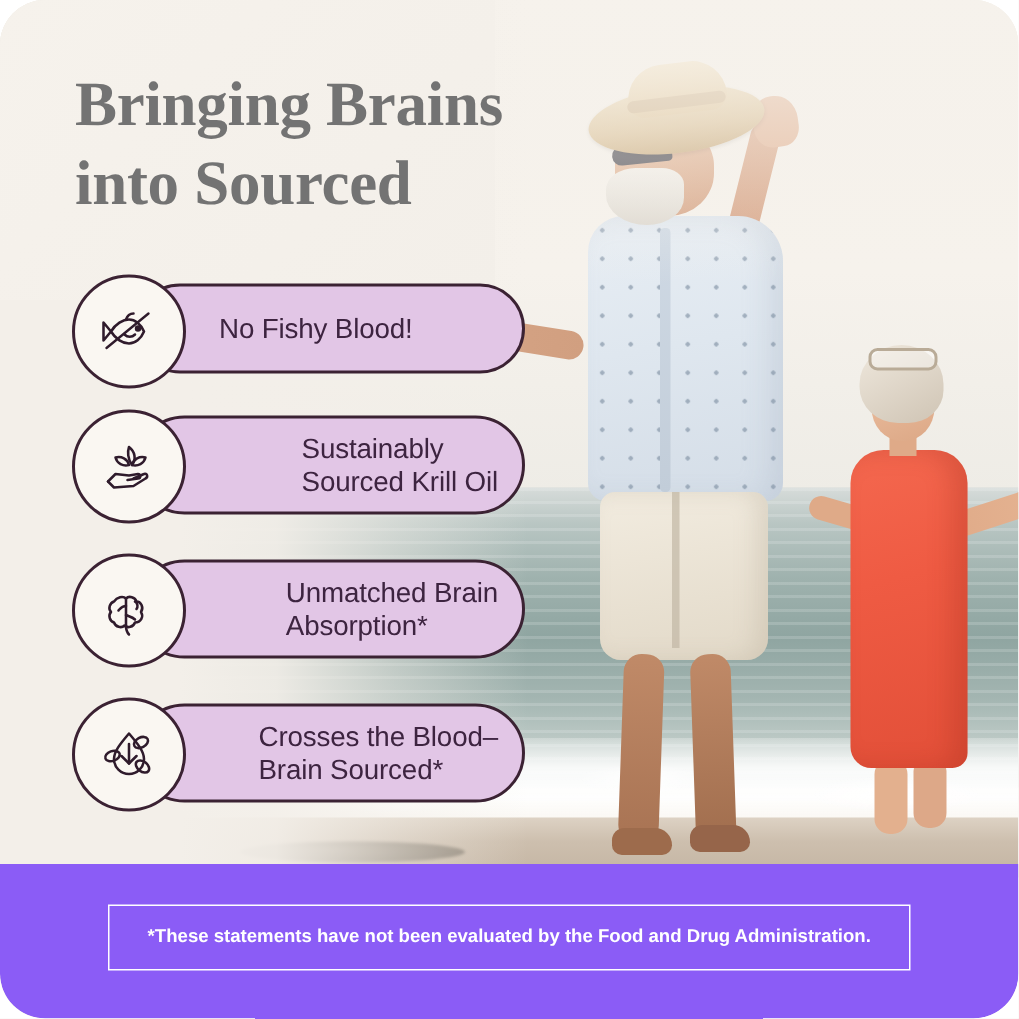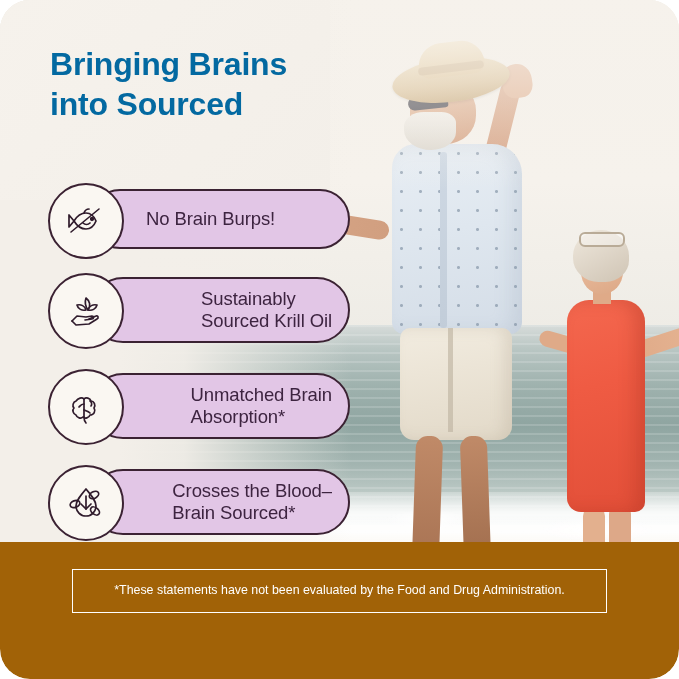--- a/index.html
+++ b/index.html
@@ -218,23 +218,23 @@
   
   .creampanel{
     position:absolute;left:0;top:0;width:330px;height:200px;
     background:linear-gradient(135deg,#f6f2ec,#f3efe9);
     border-radius:30px 0 0 0;
   }
 
   
   .headline{
     position:absolute;left:50px;top:44px;width:400px;
-    font-family:Liberation Sans, sans-serif;
-    font-weight:bold;font-size:32px;line-height:1.26;
-    color:#0369a1;letter-spacing:-.2px;
+    font-family:Liberation Serif, serif;
+    font-weight:bold;font-size:42px;line-height:1.26;
+    color:#737373;letter-spacing:-.2px;
   }
 
   
   .badges{position:absolute;left:48px;top:183px;}
   .badge{position:relative;height:72px;margin-bottom:18px;}
   .badge.tall{height:78px;}
   .pill{
     position:absolute;left:42px;top:6px;
     height:60px;width:260px;
     background:#e2c6e6;
@@ -258,23 +258,24 @@
     display:flex;align-items:center;justify-content:center;
   }
   .circ svg{width:44px;height:44px;display:block;}
   .circ svg *{
     stroke:#2f1b2c;fill:none;stroke-width:1.7;
     stroke-linecap:round;stroke-linejoin:round;
   }
 
   
   .footer{
-    position:absolute;left:0;bottom:0;width:679px;height:137px;
-    background:#a16207;
+    position:absolute;left:0;bottom:0;width:679px;height:103px;
+    background:#8b5cf6;
     border-radius:0 0 30px 30px;
+    font-weight:bold;
   }
   .disclaimer{
     position:absolute;left:72px;top:27px;width:535px;
     border:1.5px solid #fff;
     padding:11px 10px 12px;
     box-sizing:border-box;
     text-align:center;
     color:#fff;font-size:12.4px;line-height:1.55;
   }
 </style>
@@ -331,21 +332,21 @@
 
   <div class="headline">
     <div>Bringing Brains</div>
     <div>into Sourced</div>
   </div>
 
   <div class="badges">
 
     <div class="badge">
       <div class="pill">
-        <span>No Brain Burps!</span>
+        <span>No Fishy Blood!</span>
       </div>
       <div class="circ">
         <svg viewBox="0 0 44 44">
           <path d="M10 22c3-5 8-8 12-8s8 3 10 8c-2 5-6 8-10 8s-9-3-12-8z"></path>
           <path d="M10 22l-5-6v12l5-6z"></path>
           <path d="M20 14c1-3 3-4 5-4"></path>
           <path d="M19 24c2 2 5 2 7 0"></path>
           <circle cx="28" cy="20" r="1.3" style="fill:#2f1b2c"></circle>
           <path d="M7 33L35 10" style="stroke-width:1.6"></path>
         </svg>

